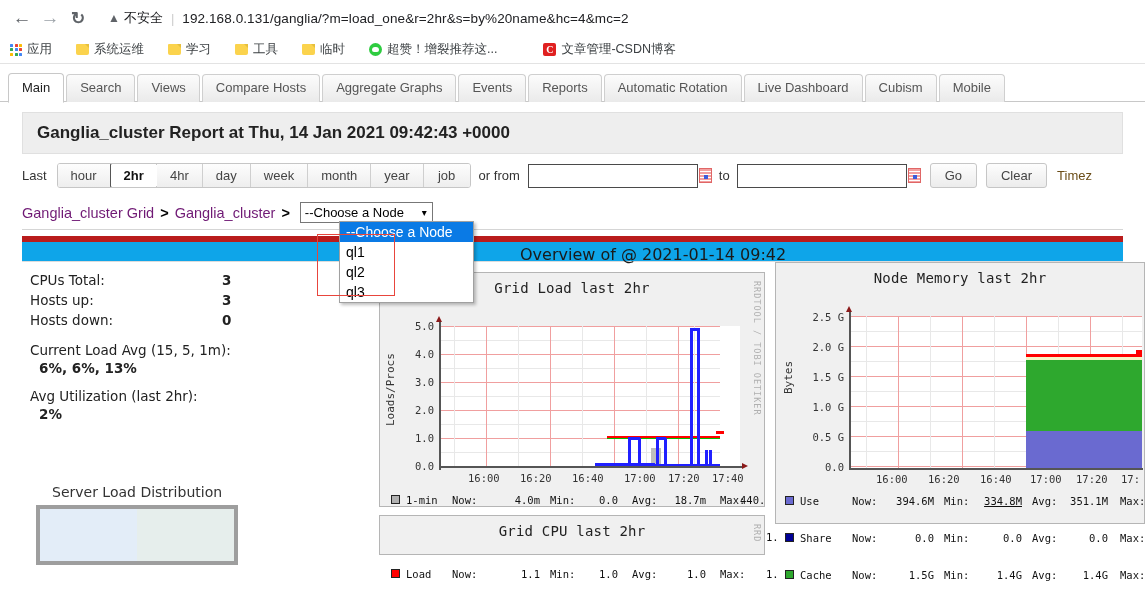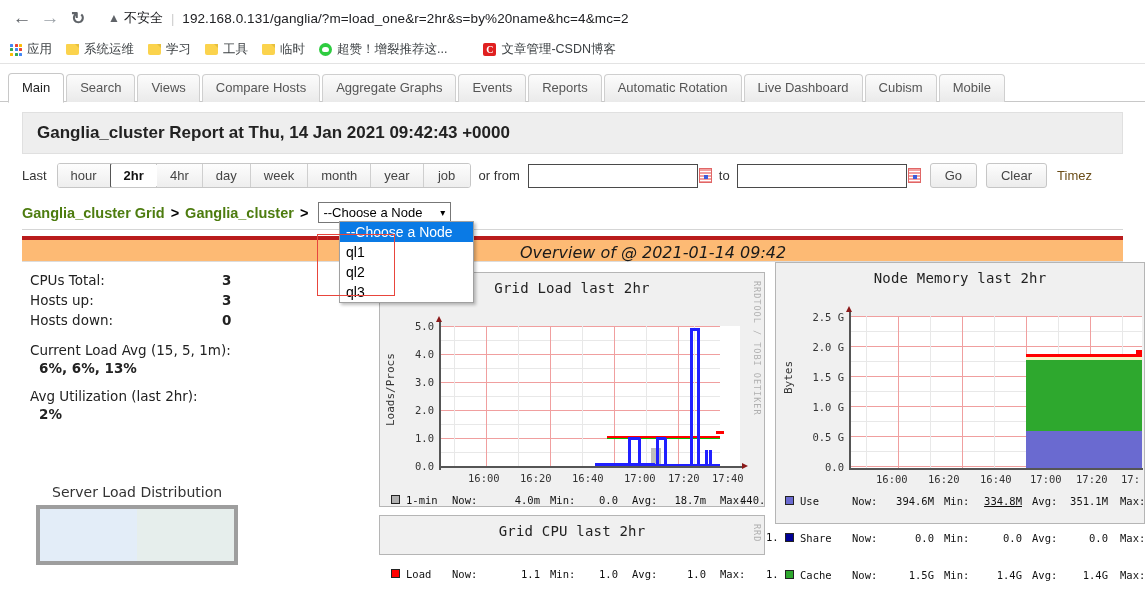--- a/index.html
+++ b/index.html
@@ -16,21 +16,21 @@
   .nav-btn { width:28px; height:28px; display:flex; align-items:center; justify-content:center;
              color:#5f6368; font-size:19px; flex:0 0 auto; cursor:pointer; }
   .nav-btn.reload { font-size:17px; font-weight:600; }
   .omnibox { flex:1 1 auto; height:28px; display:flex; align-items:center; margin-left:6px;
              border-radius:14px; padding:0 10px; background:#fff; }
   .warn-ico { color:#5f6368; font-size:12px; margin-right:4px; }
   .not-secure { color:#202124; font-size:13px; white-space:nowrap; }
   .vbar { color:#cdcdcd; margin:0 8px; }
   .url { color:#202124; font-size:13.5px; white-space:nowrap; letter-spacing:.1px; }
 
-  .bookmarks { height:28px; display:flex; align-items:center; padding:0 10px; gap:14px;
+  .bookmarks { height:28px; display:flex; align-items:center; padding:0 10px; gap:24px;
                border-bottom:1px solid #e3e3e3; }
   .bm { display:flex; align-items:center; gap:5px; font-size:12.5px; color:#3c4043; white-space:nowrap; cursor:pointer; }
   .apps-grid { display:grid; grid-template-columns:repeat(3,3px); grid-template-rows:repeat(3,3px);
                gap:1.5px; }
   .apps-grid i { display:block; width:3px; height:3px; border-radius:.5px; }
   .folder { width:13px; height:11px; background:#fbd34d; border-radius:1px 2px 2px 2px; position:relative; }
   .folder:after { content:""; position:absolute; right:0; top:0; border-width:0 4px 4px 0;
                   border-style:solid; border-color:transparent #e6bf3c transparent transparent; }
   .circ-ico { width:13px; height:13px; border-radius:50%; background:#2ecc40; position:relative; }
   .circ-ico:after { content:""; position:absolute; left:3px; top:3.5px; width:7px; height:5px;
@@ -65,38 +65,38 @@
   .cal-ico { width:13px; height:15px; margin-left:1px; background:
       repeating-linear-gradient(#f2a0a0 0 1.5px, #fff 1.5px 3px);
       border:1px solid #e06666; position:relative; cursor:pointer; }
   .cal-ico:after { content:""; position:absolute; left:4px; top:6px; width:4px; height:4px; background:#3b5bdb; }
   .to-lbl { margin:0 7px; color:#333; }
   .gbtn { padding:4px 14px; margin-left:9px; font-size:13px; color:#444; border:1px solid #c6c6c6;
           border-radius:3px; background:linear-gradient(#fdfdfd,#ececec); cursor:pointer; }
   .tz { margin-left:10px; color:#6b4d18; font-size:13px; white-space:nowrap; }
 
   .crumbrow { padding:14px 22px 0 22px; display:flex; align-items:center; position:relative; }
-  .crumb { color:#4d7c0f; font-weight:bold; font-size:14.5px; text-decoration:none; cursor:pointer; }
+  .crumb { color:#701a75; font-weight:normal; font-size:14.5px; text-decoration:none; cursor:pointer; }
   .crumb-sep { color:#000; font-weight:bold; margin:0 6px; font-size:14.5px; }
   .node-select { margin-left:4px; border:1px solid #777; background:#fff; height:21px; font-size:13px;
                  padding:0 20px 0 4px; position:relative; min-width:133px; cursor:pointer;
                  display:flex; align-items:center; color:#000; }
   .node-select .chev { position:absolute; right:5px; font-size:10px; }
 
   .hr-line { margin:6px 22px 0 22px; border-top:1px solid #d5d5d5; }
 
   .dropdown { position:absolute; left:339px; top:33px; width:135px; background:#fff;
               border:1px solid #a0a0a0; box-shadow:2px 2px 3px rgba(0,0,0,.25); z-index:40; }
   .dd-item { padding:1px 6px; font-size:14px; color:#000; white-space:nowrap; cursor:pointer; line-height:18px; }
   .dd-item.sel { background:#0a7ae5; color:#fff; }
   .redbox { position:absolute; left:317px; top:46px; width:78px; height:62px;
             border:1.5px solid #e8453c; z-index:50; pointer-events:none; }
 
-  .overview-strip { margin:6px 22px 0 22px; background:#fdba74; border-top:4px solid #b91c1c;
-                    border-bottom:1px solid #dcdcdc; height:26px; position:relative;font-style:italic; }
+  .overview-strip { margin:6px 22px 0 22px; background:#0ea5e9; border-top:6px solid #b91c1c;
+                    border-bottom:1px solid #dcdcdc; height:26px; position:relative; }
   .overview-title { position:absolute; left:498px; top:3px; font-size:16px; color:#1a1a1a;
                     font-family:"DejaVu Sans", sans-serif; white-space:nowrap; }
 
   .content { position:relative; }
   .stats { position:absolute; left:30px; top:10px; width:330px; font-size:13.5px; color:#222;
            font-family:"DejaVu Sans", sans-serif; }
   .stat-row { display:flex; margin-bottom:4px;gap:40px; }
   .stat-k { width:152px; }
   .stat-v { font-weight:bold; }
   .stat-blk { margin-top:14px; }

